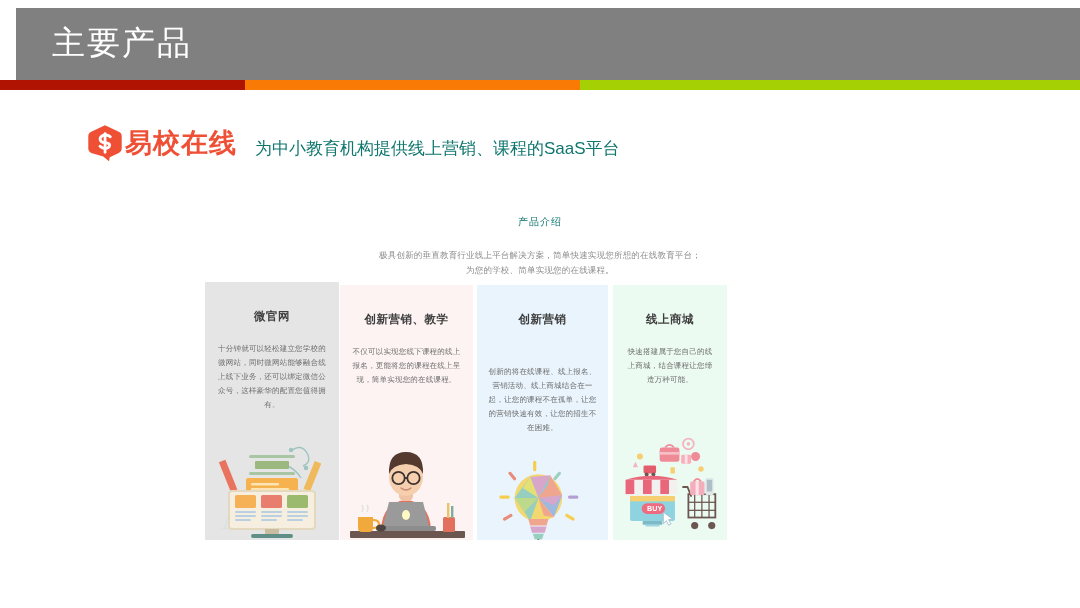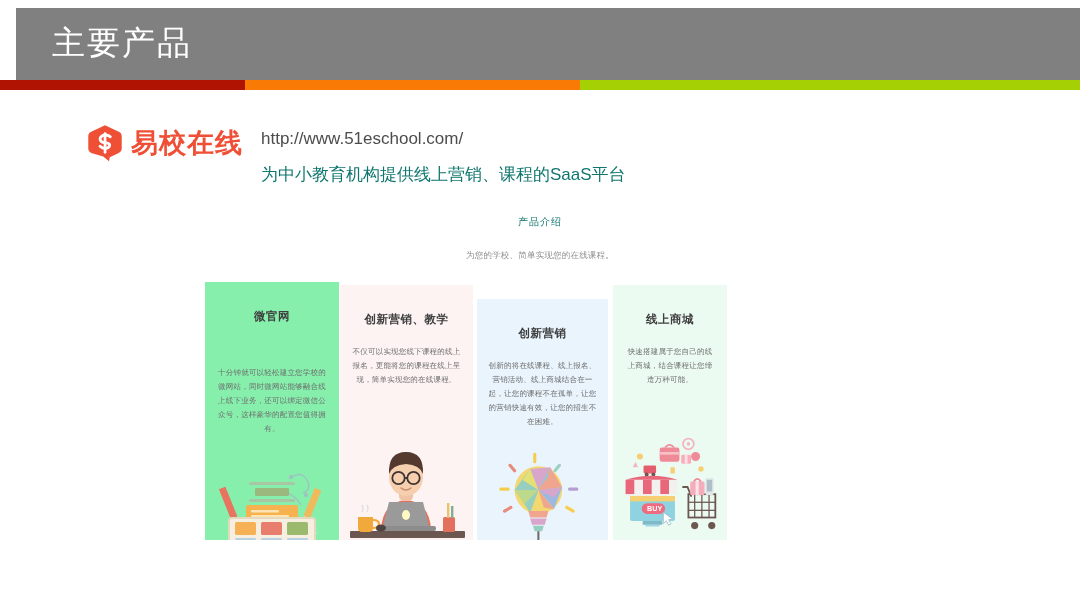--- a/index.html
+++ b/index.html
@@ -50,21 +50,21 @@
   
   #brand-row {
     position: absolute;
     left: 86px; top: 124px;
     display: flex;
     align-items: flex-start;
   }
   #brand-logo {
     display: flex;
     align-items: center;
-    gap: 7px;
+    gap: 1px;
     margin-right: 18px;
   }
   #brand-mark {
     width: 38px; height: 38px;
     position: relative;
     flex: none;
   }
   #brand-name {
     font-size: 27px;
     font-weight: 700;
@@ -123,21 +123,21 @@
     position: absolute;
     top: 0;
     width: 135px;
     height: 259px;
     overflow: hidden;
     display: flex;
     flex-direction: column;
   }
   .card.c0 { left: 0px;   background: #f3faec; }
   .card.c1 { left: 135px; background: #fdf3f3; top: 3px; height: 256px; }
-  .card.c2 { left: 272px; background: #e9f4fd; top: 17px; height: 256px; }
+  .card.c2 { left: 272px; background: #e9f4fd; top: 3px; height: 256px; gap: 20px; }
   .card.c3 { left: 408px; background: #ecfbf2; top: 3px; height: 256px; }
   .card.c0 { width: 134px; }
   .card.c1 { width: 133px; }
   .card.c2 { width: 131px; }
   .card.c3 { width: 114px; }
 
   .card-title {
     margin-top: 26px;
     text-align: center;
     font-size: 11.5px;
@@ -195,35 +195,35 @@
                  L2.4 13 C2.4 10.8 3.4 9.2 5.5 8.2 Z" fill="#ef4f35"></path>
         <path d="M25.5 13.4 C23.4 11.3 19.2 11 16.8 12.6 C14.3 14.2 14.2 17.3 16.4 18.6
                  C18.6 19.9 23 19.4 24.4 21.1 C25.8 22.8 24.1 25.3 21.3 25.6
                  C18.9 25.9 16.4 25.0 14.8 23.4" fill="none" stroke="#ffffff" stroke-width="3.1" stroke-linecap="round"></path>
         <rect x="18.6" y="8.6" width="2.9" height="22.6" rx="1.4" fill="#ffffff"></rect>
       </svg>
     </div>
     <div id="brand-name">易校在线</div>
   </div>
   <div id="brand-text-col">
-    <div id="site-url">http://www.51eschool.com/</div>
     <div id="tagline">为中小教育机构提供线上营销、课程的SaaS平台</div>
   </div>
 </div>
 
 <div id="intro-block">
   <div id="intro-heading">产品介绍</div>
   <div id="intro-desc">
+    <span class="line">极具创新的垂直教育行业线上平台解决方案，简单快速实现您所想的在线教育平台；</span>
     <span class="line">为您的学校、简单实现您的在线课程。</span>
   </div>
 </div>
 
 <div id="cards">
 
-  <div class="card c0" style="background: #86efac; gap: 24px;">
+  <div class="card c0" style="background: #e5e5e5;">
     <div class="card-title">微官网</div>
     <div class="card-body">十分钟就可以轻松建立您学校的微网站，同时微网站能够融合线上线下业务，还可以绑定微信公众号，这样豪华的配置您值得拥有。</div>
     <div class="card-art">
       <svg viewBox="0 0 134 108" xmlns="http://www.w3.org/2000/svg">
 
         <text x="16" y="96" font-family="Liberation Serif, serif" font-size="34" fill="#cfe3e0" opacity=".55">A</text>
         <text x="100" y="74" font-family="Liberation Serif, serif" font-size="30" fill="#d8e6df" opacity=".55">a</text>
 
         <path d="M86 18 q10 -8 16 2 q5 9 -4 13" fill="none" stroke="#9fc4c0" stroke-width="1.4"></path>
         <circle cx="86" cy="17" r="2.2" fill="#9fc4c0"></circle>

